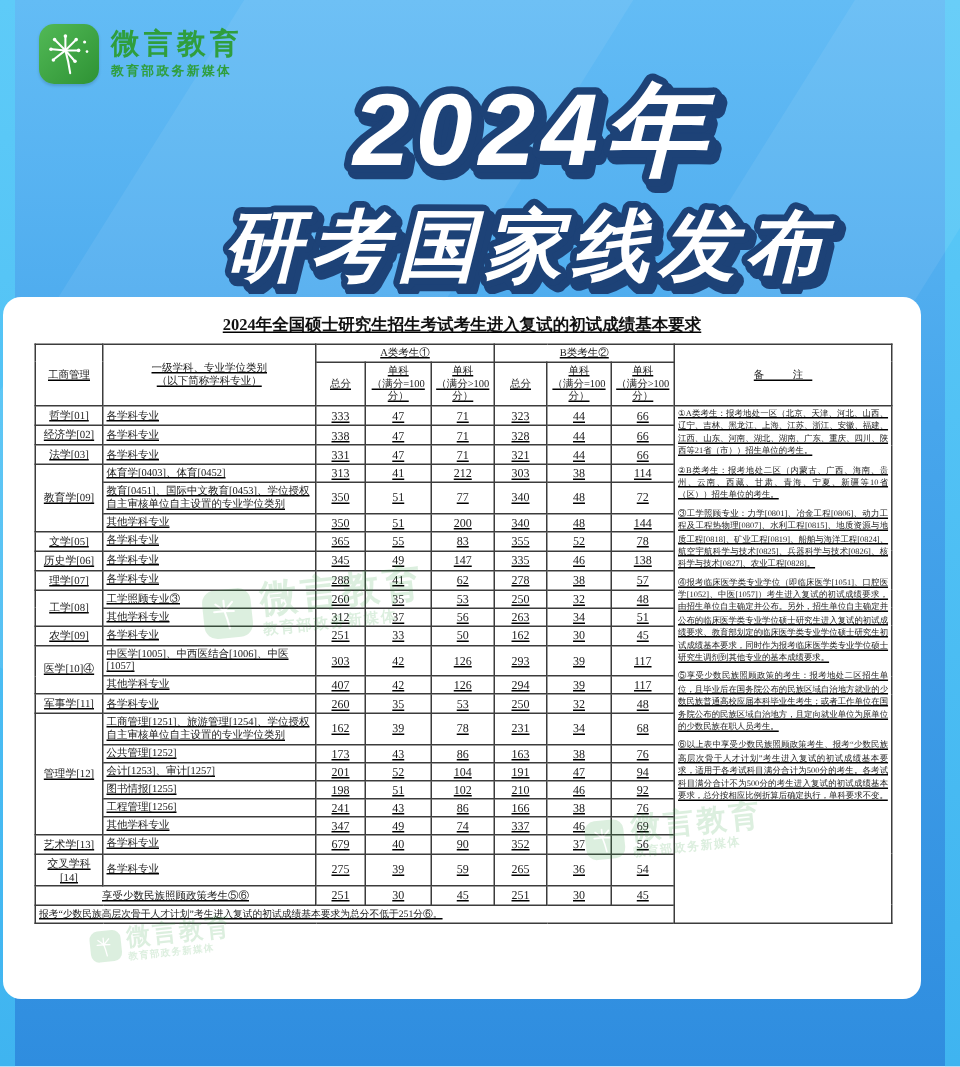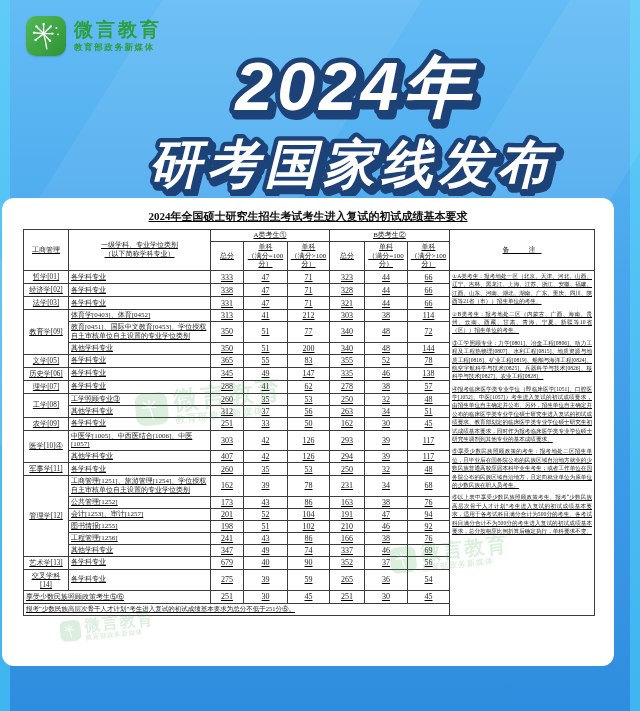--- a/index.html
+++ b/index.html
@@ -26,21 +26,21 @@
   .card{position:absolute;left:2px;top:198px;width:612px;height:468px;background:#ffffff;border-radius:12px;text-decoration:underline;}
   .caption{margin:11px 10px 0 10px;text-align:center;font-family:"Liberation Serif",serif;
            font-weight:bold;font-size:11px;color:#111;}
   table.score{border-collapse:collapse;margin:5px 0 0 21px;table-layout:fixed;width:571px;
               font-family:"Liberation Serif",serif;color:#1c1c1c;}
   table.score th,table.score td{border:1px solid #3c3c3c;padding:1px 2px;}
   table.score th{font-size:7px;font-weight:normal;white-space:pre-line;line-height:1.25;margin-top:28px;}
   td.cat{font-size:7.2px;text-align:center;vertical-align:middle;}
   td.major{font-size:7px;text-align:left;line-height:1.25;}
   td.num{font-size:8px;text-align:center;}
-  td.special{font-size:7px;text-align:left;}
+  td.special{font-size:7px;text-align:center;}
   td.footnote{font-size:6.5px;text-align:left;padding:2px 3px;}
   td.remark{vertical-align:top;padding:3px 3px;}
   td.remark p{margin:0 0 4px 0;font-size:5.6px;line-height:1.5;text-align:justify;color:#222;}
 
   
   .wm{position:absolute;display:flex;align-items:center;gap:5px;opacity:0.16;pointer-events:none;transform:rotate(-6deg);}
   .wm .wm-box{width:26px;height:26px;border-radius:7px;background:#2f9e3d;display:flex;align-items:center;justify-content:center;}
   .wm .wm-texts{display:flex;flex-direction:column;line-height:1;}
   .wm .wm-name{color:#2f9e3d;font-weight:bold;font-size:20px;letter-spacing:2px;}
   .wm .wm-sub{color:#2f9e3d;font-size:8px;letter-spacing:1px;font-weight:bold;margin-top:2px;}

